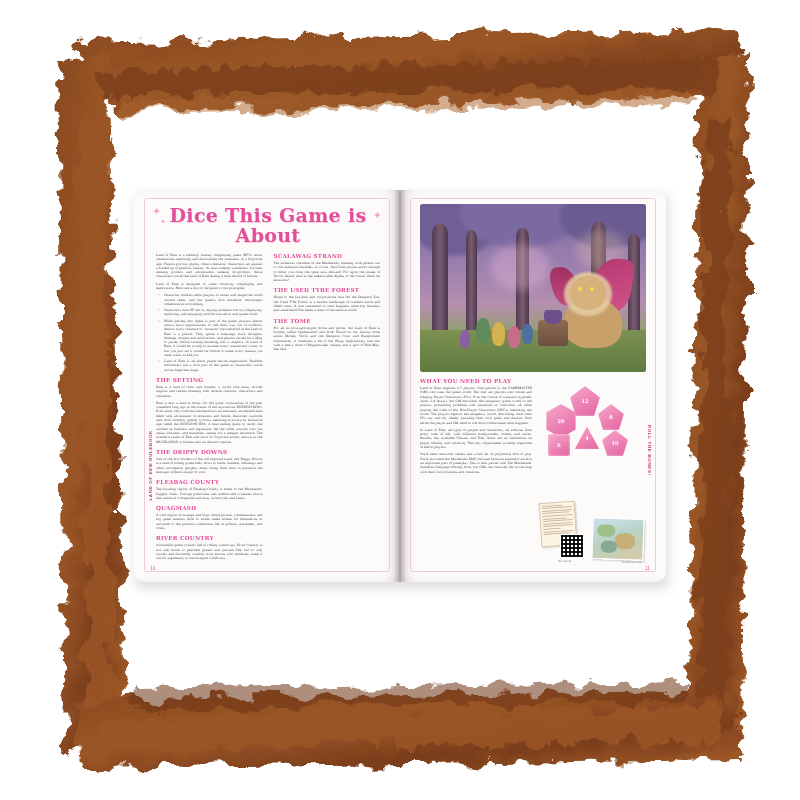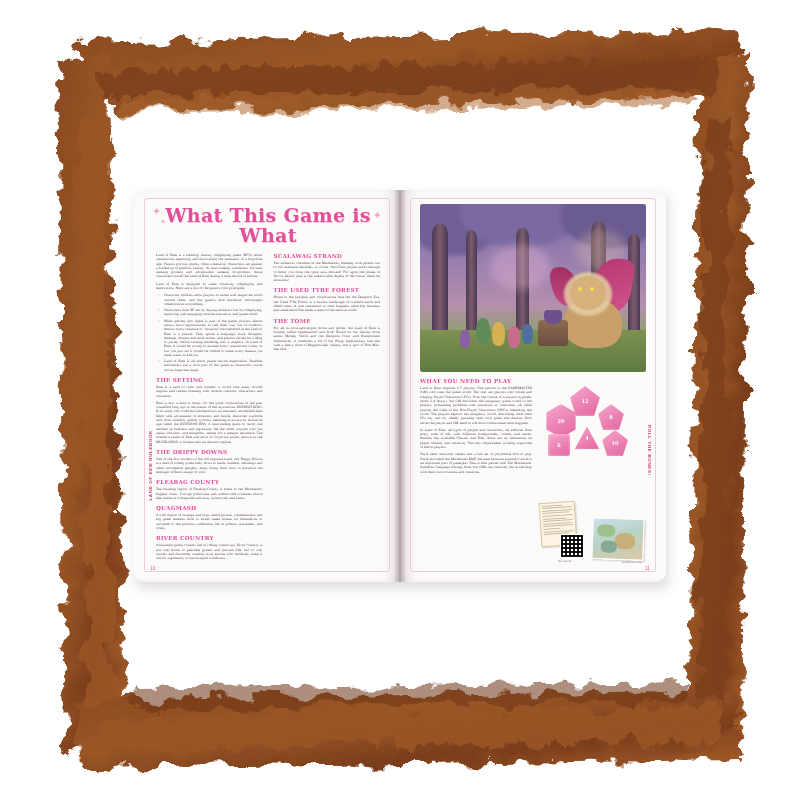--- a/index.html
+++ b/index.html
@@ -446,21 +446,21 @@
     <div class="page left">
       <div class="page-border"></div>
       <span class="sparkle" style="left:18px; top:16px;">✦</span>
       <span class="sparkle" style="left:26px; top:28px; font-size:7px;">✦</span>
       <span class="sparkle" style="right:18px; top:20px;">✦</span>
 
       <div class="side-tab left">LAND OF EEM RULEBOOK</div>
       <div class="folio left">10</div>
 
       <div class="lp-inner">
-        <div class="title">What This Game is What</div>
+        <div class="title">Dice This Game is About</div>
 
         <div class="cols">
           <p class="body-text">Land of Eem is a tabletop fantasy roleplaying game (RPG) about adventurers exploring and discovering the remnants of a forgotten age. Players portray plucky, often whimsical, characters set against a backdrop of perilous fantasy. As tear-soaking wanderers, fortune-seeking poolers and adventurers seeking do-gooders, these characters travel the Land of Eem during a time devoid of heroes.</p>
           <p class="body-text">Land of Eem is designed to value creativity, roleplaying and exploration. Here are a few of the game's core principles:</p>
 
           <ul class="bullets">
             <li>Character abilities allow players to invent and shape the world around them, and the game's dice mechanic encourages collaborative storytelling.</li>
             <li>Characters earn XP not by slaying monsters but by roleplaying, exploring, and engaging with the narrative, and game-world.</li>
             <li>While getting into fights is part of the game, players almost always have opportunities to talk their way out of conflicts. Almost every creature or "monster" encountered in the Land of Eem is a person. They speak a language, have thoughts, feelings, desires and motivations, and players should be willing to parley before turning headlong into a slugfest. In Land of Eem, it would be wrong to assume every translucent worm, or bat you just set it would be foolish to stake every human you meet wants to kill you.</li>
             <li>Land of Eem is all about player-driven exploration. Random encounters are a core part of the game as characters travel across huge hex maps.</li>

